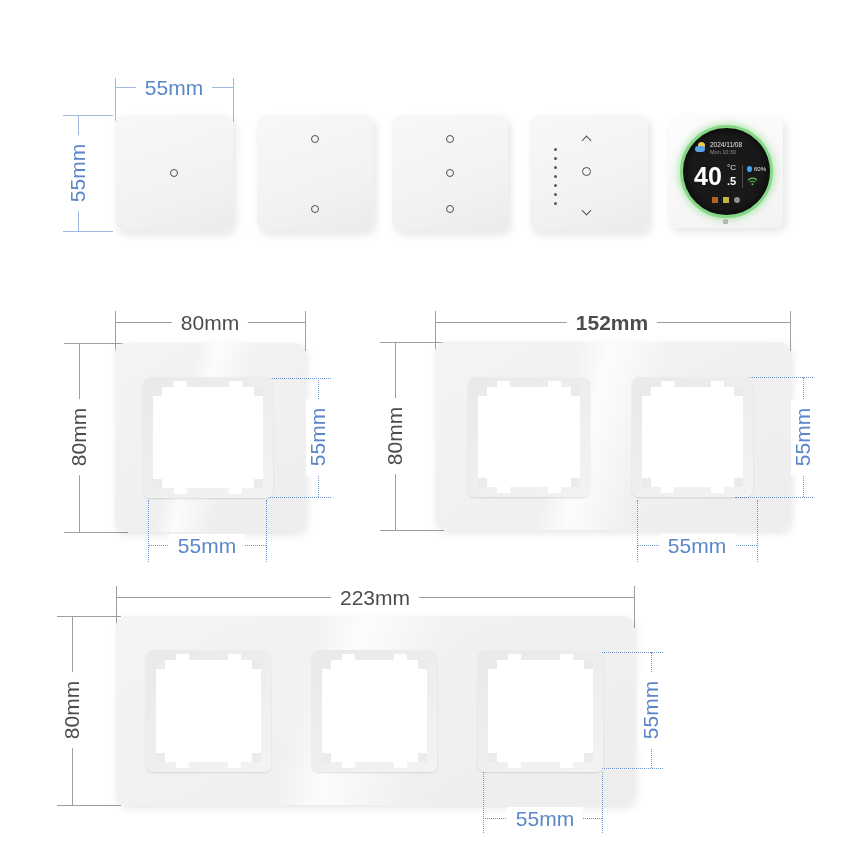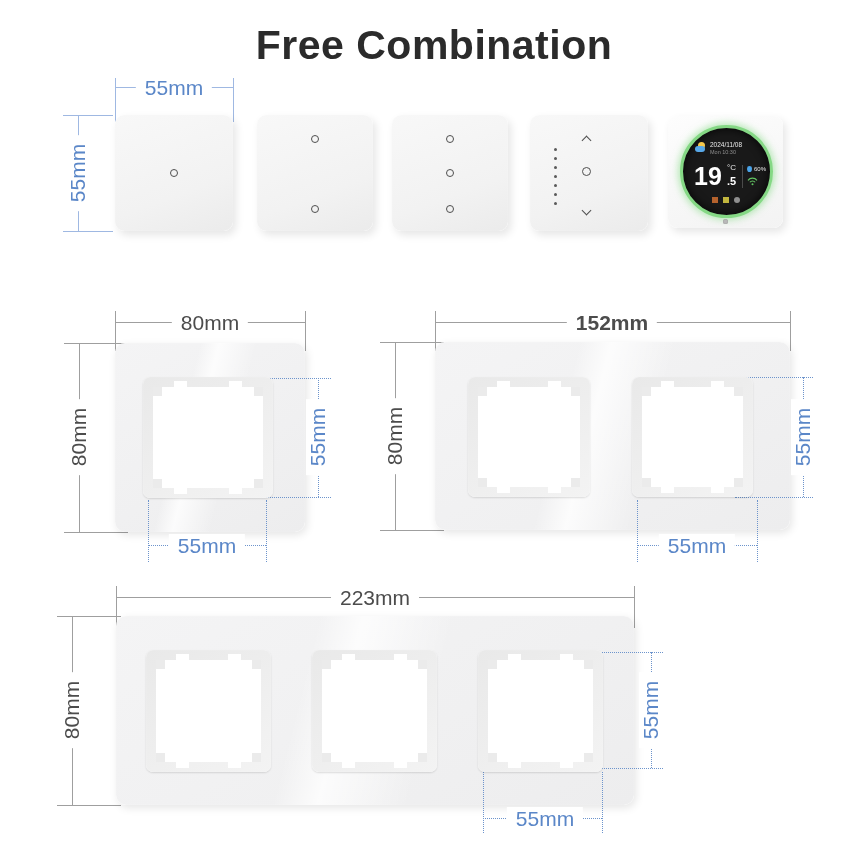--- a/index.html
+++ b/index.html
@@ -71,21 +71,20 @@
   }
   .op-inner{position:absolute;left:10px;top:10px;right:10px;bottom:10px;background:#fff;}
   .op-c{position:absolute;width:9px;height:9px;background:#ebebeb;}
   .op-t{position:absolute;width:13px;height:7px;background:#fff;}
 </style>
 </head>
 <body>
 
 <div class="canvas">
 
-  <div class="title">Free Combination</div>
 
   <div class="hline bsol-h" style="left:115px;top:87px;width:118px;"></div>
   <div class="vline bsol-v" style="left:115px;top:78px;height:44px;"></div>
   <div class="vline bsol-v" style="left:233px;top:78px;height:44px;"></div>
   <div class="dim-label blue" style="left:174px;top:88px;">55mm</div>
 
   <div class="vline bsol-v" style="left:78px;top:115px;height:116px;"></div>
   <div class="hline bsol-h" style="left:63px;top:115px;width:50px;"></div>
   <div class="hline bsol-h" style="left:63px;top:231px;width:50px;"></div>
   <div class="dim-label blue vert" style="left:78px;top:173px;">55mm</div>
@@ -117,21 +116,21 @@
     <span class="touch-dot" style="left:52px;top:52px;width:9px;height:9px;"></span>
     <span class="chev down" style="left:53px;top:92px;"></span>
   </div>
 
   <div class="module" style="left:668px;top:116px;width:115px;height:112px;background:linear-gradient(160deg,#fdfdfd,#f3f3f3);">
     <div class="thermo-circle" style="left:12px;top:9px;">
       <span class="sun" style="left:15px;top:14px;"></span>
       <span class="cloud" style="left:12px;top:18px;"></span>
       <div class="t-text" style="left:27px;top:13px;font-size:6.5px;">2024/11/08</div>
       <div class="t-text t-sub" style="left:27px;top:21px;font-size:5.5px;">Mon 10:30</div>
-      <div class="t-big" style="left:11px;top:36px;">19</div>
+      <div class="t-big" style="left:11px;top:36px;">40</div>
       <div class="t-text" style="left:44px;top:36px;font-size:8px;">°C</div>
       <div class="t-text" style="left:44px;top:47px;font-size:11px;font-weight:700;color:#fff;">.5</div>
       <div class="t-divider" style="left:59px;top:37px;height:23px;"></div>
       <span class="drop" style="left:64px;top:38px;"></span>
       <div class="t-text" style="left:71px;top:38px;font-size:6px;">60%</div>
       <svg style="position:absolute;left:64px;top:49px;" width="11" height="9" viewBox="0 0 11 9">
         <path d="M1 3.4 A5.6 5.6 0 0 1 10 3.4" stroke="#62c462" fill="none" stroke-width="1.1"></path>
         <path d="M2.9 5.3 A3.2 3.2 0 0 1 8.1 5.3" stroke="#62c462" fill="none" stroke-width="1.1"></path>
         <circle cx="5.5" cy="7.2" r="1" fill="#62c462"></circle>
       </svg>

